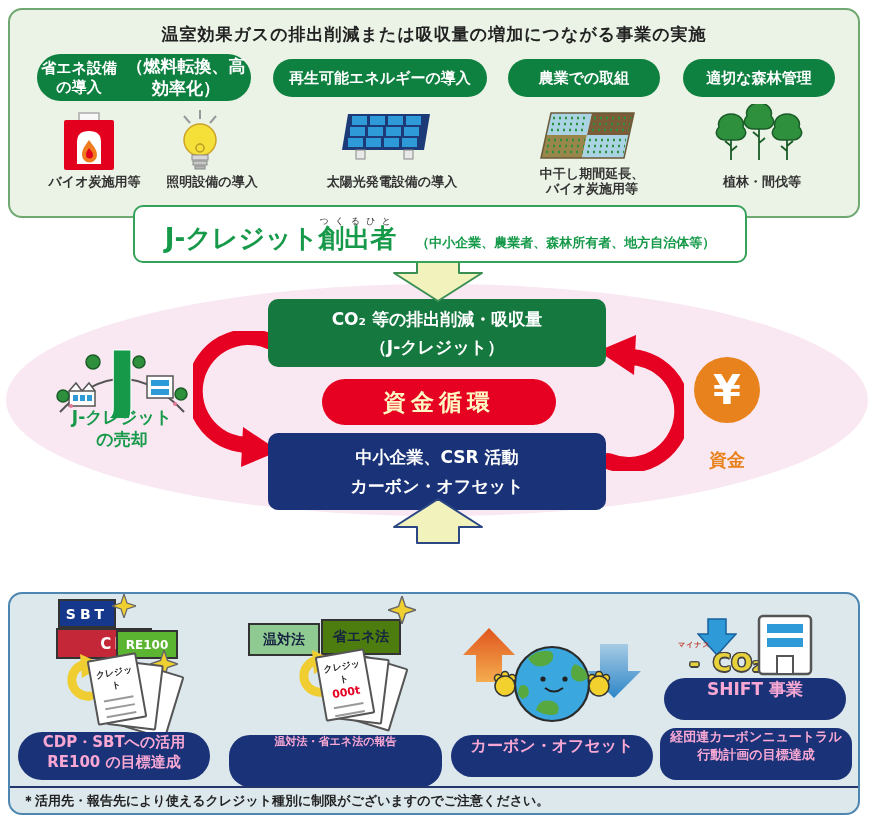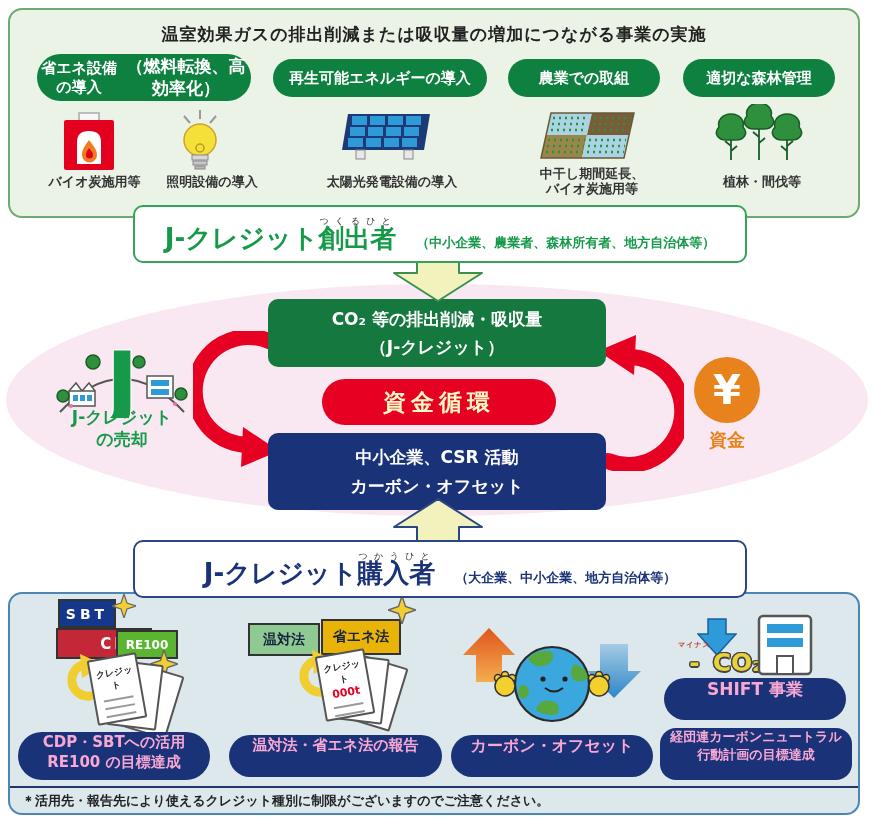--- a/index.html
+++ b/index.html
@@ -78,42 +78,42 @@
   .jlogo-text {
     left:38px; top:406px; width:168px; text-align:center;
     color:#169a4a; font-weight:bold; font-size:17px; line-height:22px; z-index:4;
   }
   .yen-circle {
     left:694px; top:357px; width:66px; height:66px; border-radius:50%;
     background:#e8821d; color:#fff; display:flex; align-items:center; justify-content:center;
     font-size:40px; font-weight:bold; z-index:4;
   }
   .yen-label {
-    left:692px; top:428px; width:70px; text-align:center;
+    left:692px; top:448px; width:70px; text-align:center;
     color:#e8821d; font-weight:bold; font-size:18px; z-index:4;
   }
   .red-arrow-left  { left:193px; top:331px; z-index:3; }
   .red-arrow-right { left:596px; top:331px; z-index:3; }
   .flow-arrow-down { left:392px; top:256px; z-index:6; }
   .flow-arrow-up   { left:392px; top:497px; z-index:6; }
 
   
   .bottom-box {
     left:8px; top:592px; width:848px; height:219px;
     background:#dde8ec; border:2px solid #4d86b0; border-radius:14px; z-index:2;
   }
   .badge {
     position:absolute; display:flex; align-items:center; justify-content:center;
     font-weight:bold; border:2px solid #333;
   }
   .badge-sbt   { left:48px;  top:5px;  width:54px; height:25px; background:#16388c; color:#fff; font-size:14px; letter-spacing:4px; }
   .badge-cdp   { left:46px;  top:34px; width:56px; height:27px; background:#c42737; color:#fff; font-size:15px; letter-spacing:3px;padding-left:36px; }
   .badge-re100 { left:106px; top:36px; width:58px; height:25px; background:#5cb531; color:#fff; font-size:12px; }
   .badge-ontai { left:238px; top:29px; width:68px; height:29px; background:#8fca92; color:#16243f; font-size:14px; }
-  .badge-shoene{ left:311px; top:25px; width:76px; height:32px; background:#eab308; color:#16243f; font-size:14px; }
+  .badge-shoene{ left:311px; top:25px; width:76px; height:32px; background:#4d7c0f; color:#16243f; font-size:14px; }
   .spark { position:absolute; }
   .sparkA1 { left:102px; top:0px; }
   .sparkA2 { left:140px; top:56px; }
   .sparkB  { left:378px; top:2px; }
   .papers { position:absolute; width:110px; height:100px; }
   .papersA { left:72px;  top:52px; }
   .papersB { left:302px; top:46px; }
   .sheet {
     position:absolute; width:50px; height:66px; background:#fff;
     border:2px solid #555; border-radius:2px; box-sizing:border-box;
@@ -139,21 +139,21 @@
     text-shadow:-1.5px 0 #444, 1.5px 0 #444, 0 -1.5px #444, 0 1.5px #444,
                 -1px -1px #444, 1px 1px #444, -1px 1px #444, 1px -1px #444;
   }
   .building { left:747px; top:20px; }
   .npill {
     position:absolute; background:#1a3277; color:#f9a8d4; font-weight:bold;
     display:flex; flex-direction:column; align-items:center; 
     text-align:center; line-height:1.35;
   }
   .npill1 { left:8px;   top:138px; width:192px; height:48px; border-radius:24px; font-size:15px; }
-  .npill2 { left:219px; top:141px; width:213px; height:42px; border-radius:21px; font-size:15px; }
+  .npill2 { left:219px; top:141px; width:213px; height:52px; border-radius:21px; font-size:11px; }
   .npill3 { left:441px; top:141px; width:202px; height:42px; border-radius:21px; font-size:16px; }
   .npill4 { left:654px; top:84px;  width:182px; height:42px; border-radius:21px; font-size:17px; }
   .npill5 { left:650px; top:134px; width:192px; height:52px; border-radius:16px; font-size:13px; }
   .footnote {
     position:absolute; left:0; right:0; top:192px; bottom:0;
     border-top:2px solid #23366b; display:flex; align-items:center;
     padding-left:12px; font-size:13px; color:#222; font-weight:bold;
   }
 </style>
 </head>
@@ -445,20 +445,14 @@
   <svg class="abs flow-arrow-up" width="92" height="47" viewBox="0 0 92 47">
     <polygon points="46,2 90,30 67,30 67,46 25,46 25,30 2,30" fill="#f2f2bd" stroke="#2a4784" stroke-width="2" stroke-linejoin="round"></polygon>
   </svg>
 
   <div class="abs banner banner-creator">
     <div class="banner-inner">
       <span class="banner-title"><span>J-クレジット</span><ruby><span>創出者</span><rt>つくるひと</rt></ruby></span>
       <span class="banner-sub">（中小企業、農業者、森林所有者、地方自治体等）</span>
     </div>
   </div>
-  <div class="abs banner banner-buyer">
-    <div class="banner-inner">
-      <span class="banner-title"><span>J-クレジット</span><ruby><span>購入者</span><rt>つかうひと</rt></ruby></span>
-      <span class="banner-sub">（大企業、中小企業、地方自治体等）</span>
-    </div>
-  </div>
 
 </div>
 
 </body></html>

